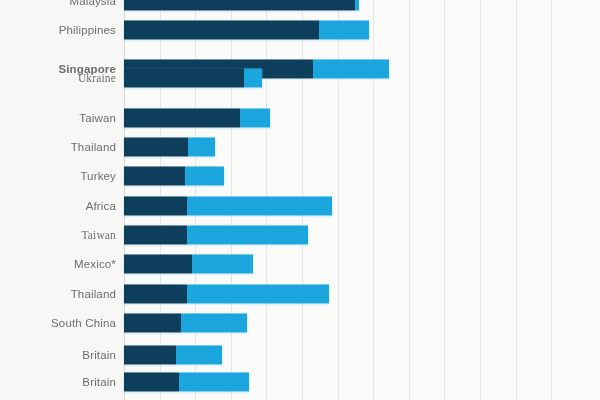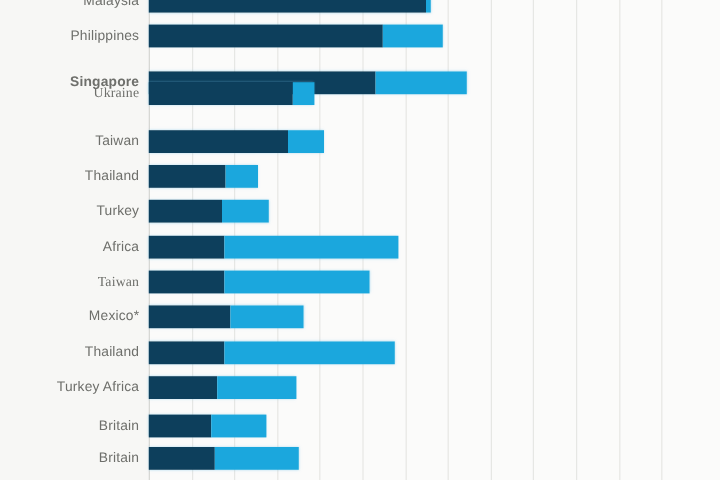--- a/index.html
+++ b/index.html
@@ -166,21 +166,21 @@
         </div>
       </div>
       <div class="row" style="position: absolute; top: 279px;">
         <div class="row-label">Thailand</div>
         <div class="bar">
           <span class="seg seg-dark" style="width: 62.832px; background: rgb(13, 63, 92);"></span>
           <span class="seg seg-light" style="width: 142.324px; background: rgb(27, 167, 221);"></span>
         </div>
       </div>
       <div class="row" style="position: absolute; top: 308.3px;">
-        <div class="row-label">Turkey Africa</div>
+        <div class="row-label">South China</div>
         <div class="bar">
           <span class="seg seg-dark" style="width: 57.12px; background: rgb(13, 63, 92);"></span>
           <span class="seg seg-light" style="width: 66.164px; background: rgb(27, 167, 221);"></span>
         </div>
       </div>
       <div class="row" style="position: absolute; top: 340px;">
         <div class="row-label">Britain</div>
         <div class="bar">
           <span class="seg seg-dark" style="width: 52.36px; background: rgb(13, 63, 92);"></span>
           <span class="seg seg-light" style="width: 45.22px; background: rgb(27, 167, 221);"></span>

